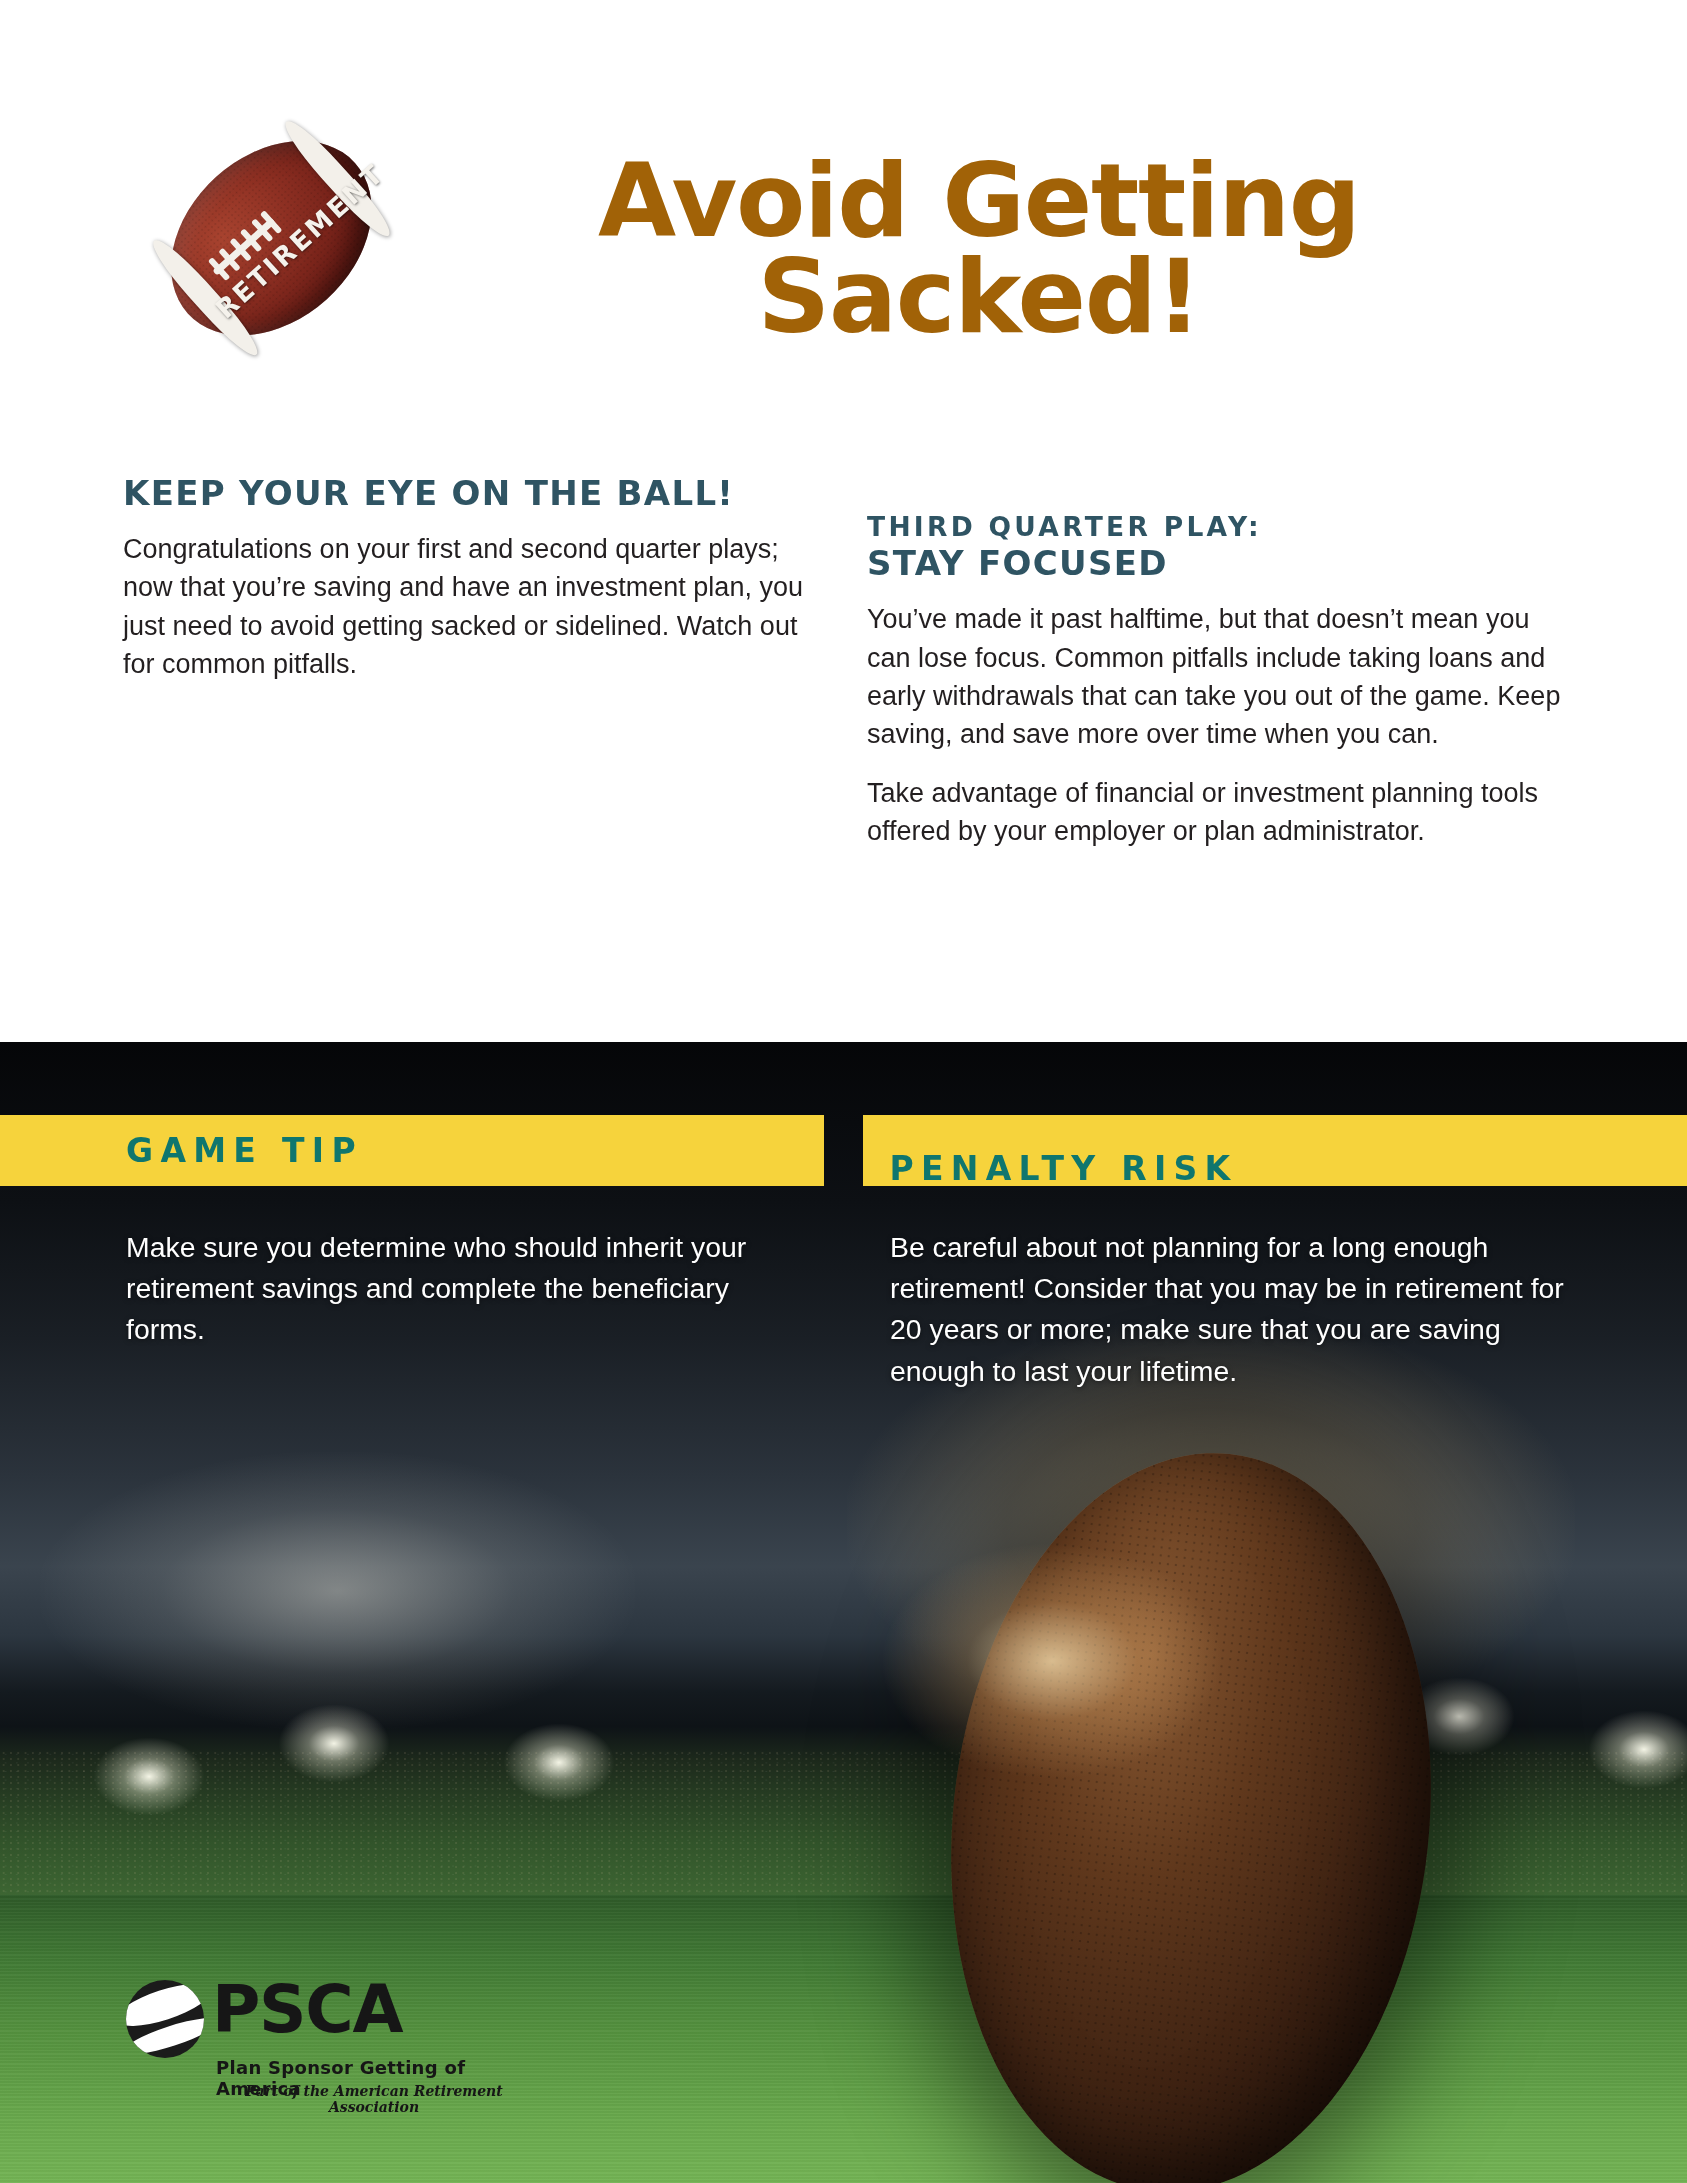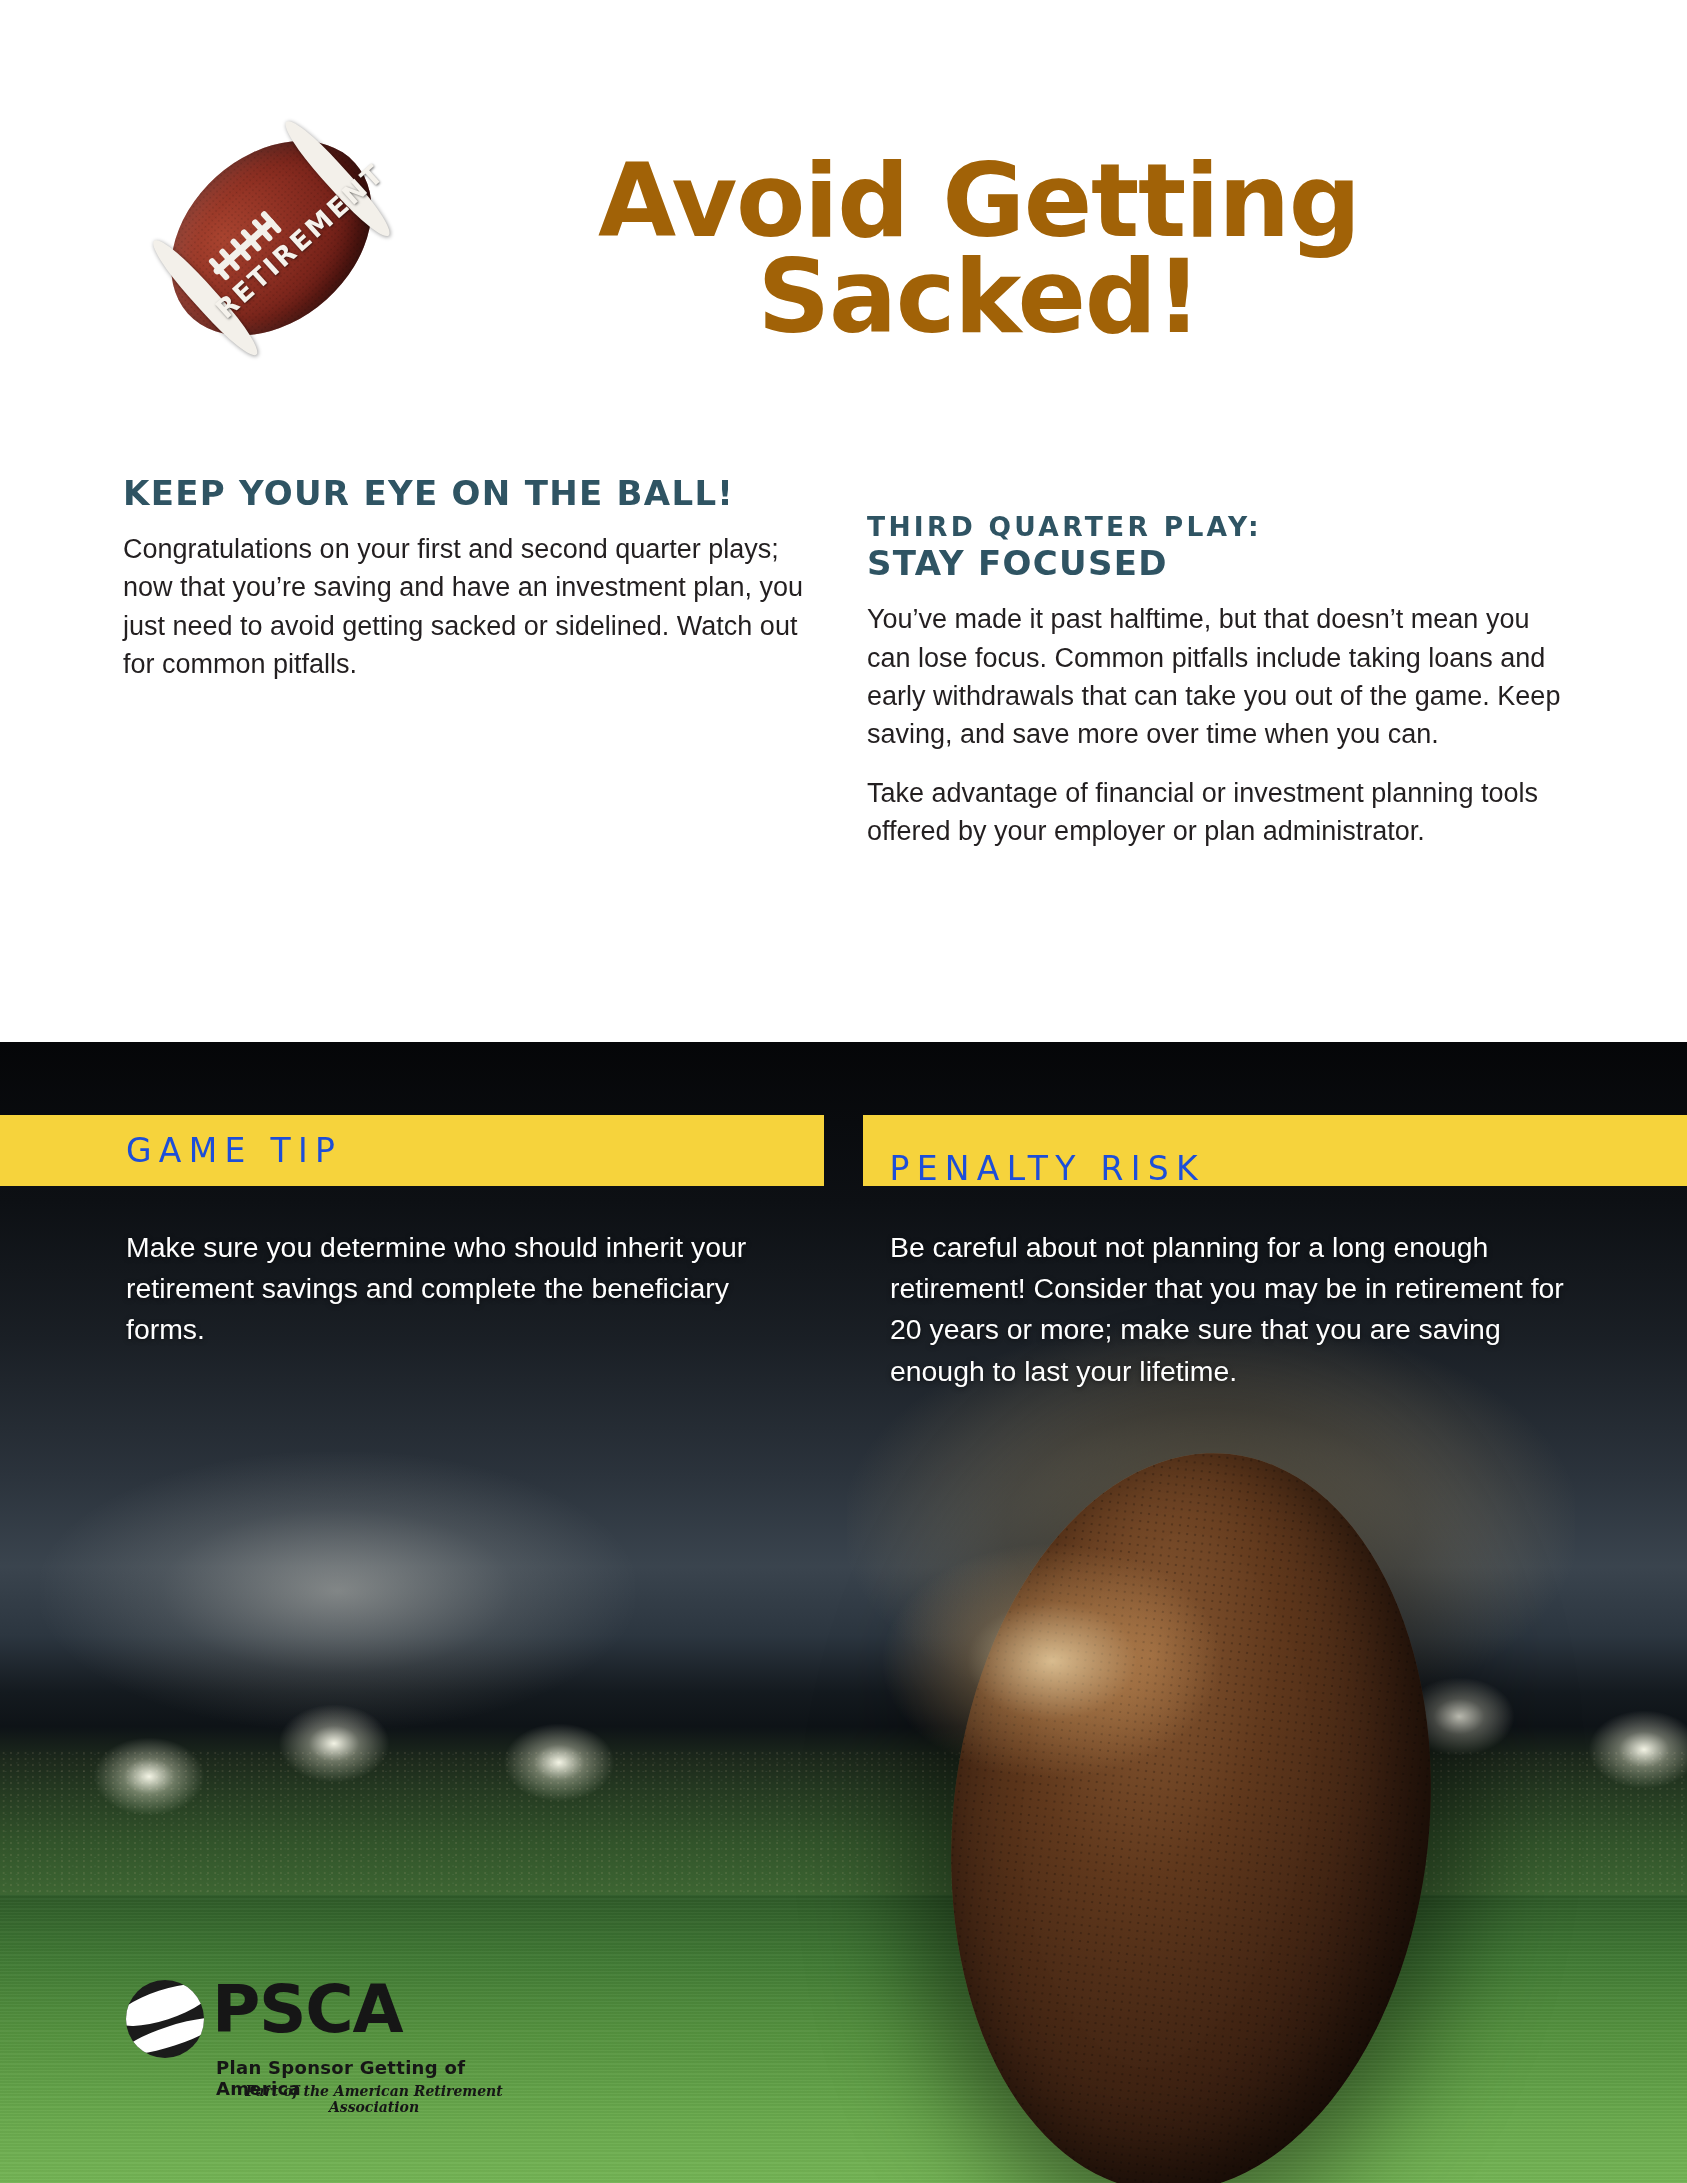--- a/index.html
+++ b/index.html
@@ -259,23 +259,23 @@
 
   
   .yellow-bar {
     position: absolute;
     background: #f6d33c;
     height: 71px;
     display: flex;
     align-items: center;
   }
   .yellow-bar .bar-label {
-    color: #1d4ed8;
-    font-family: "DejaVu Sans", sans-serif;
-    font-weight: normal;
+    color: #0f766e;
+    font-family: "DejaVu Sans", sans-serif;
+    font-weight: bold;
     font-size: 33px;
     letter-spacing: 7.3px;
     padding-left: 126px;
   }
   .bar-left {
     left: 0; top: 1115px; width: 824px;
   }
   .bar-right {
     left: 863px; top: 1115px; width: 824px;
   }

